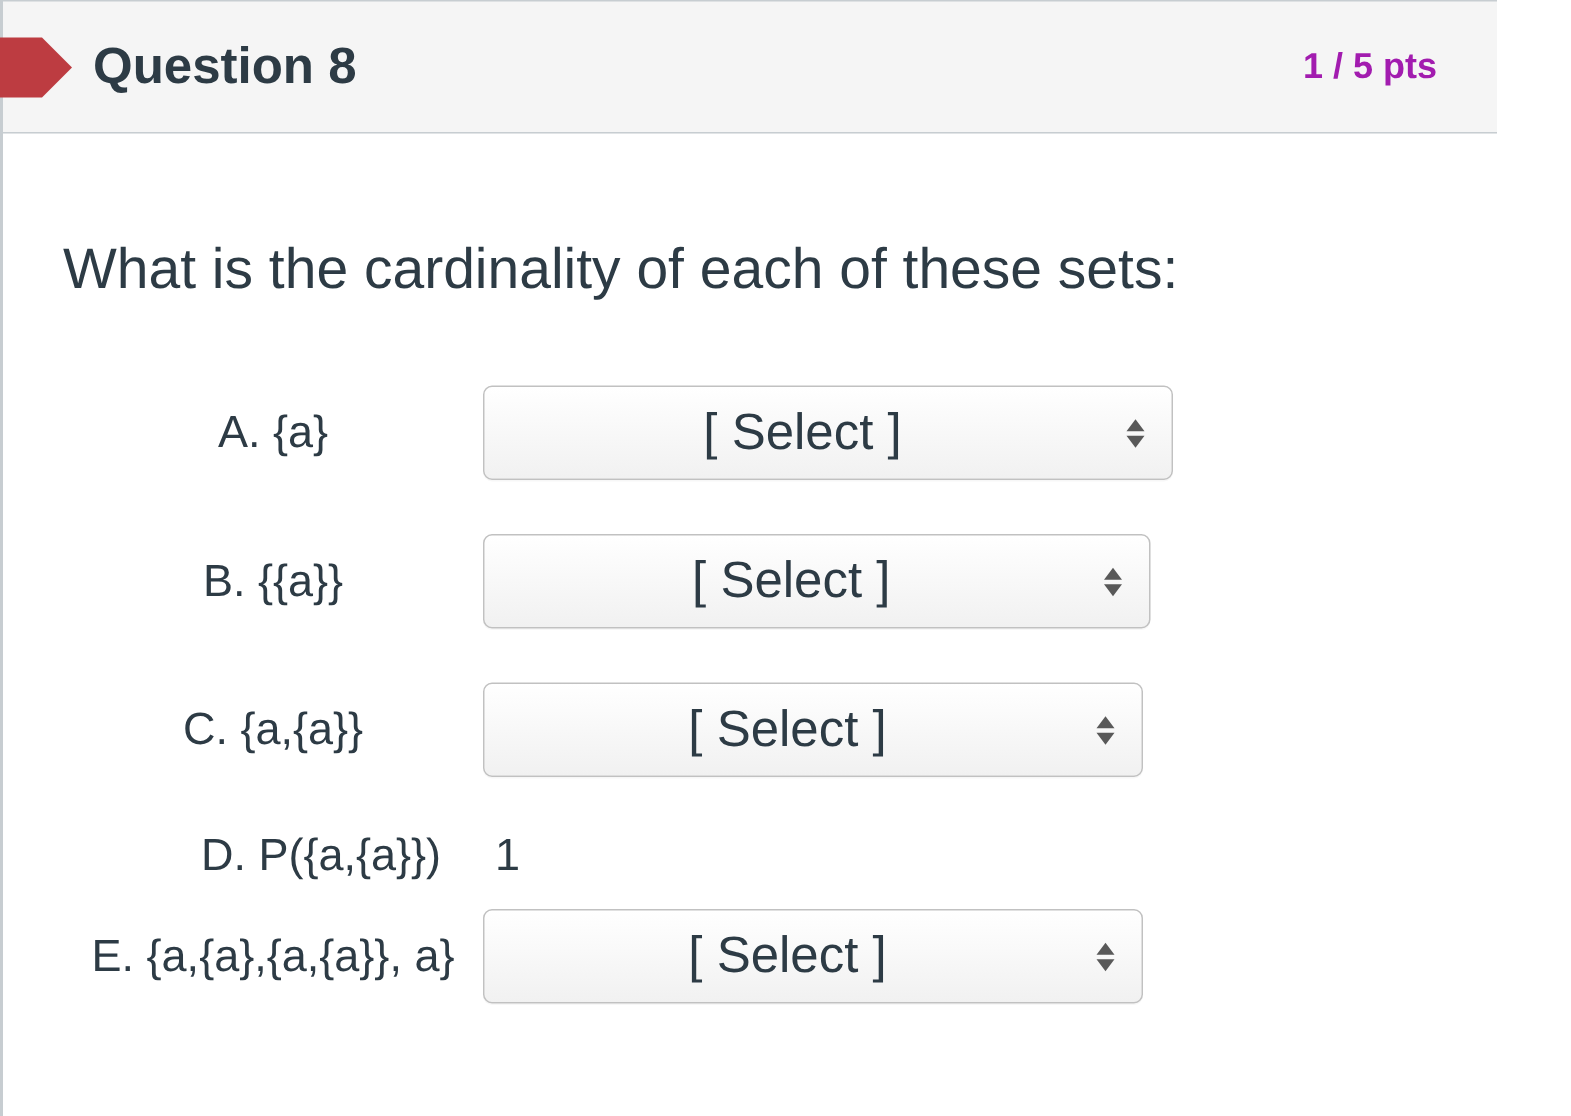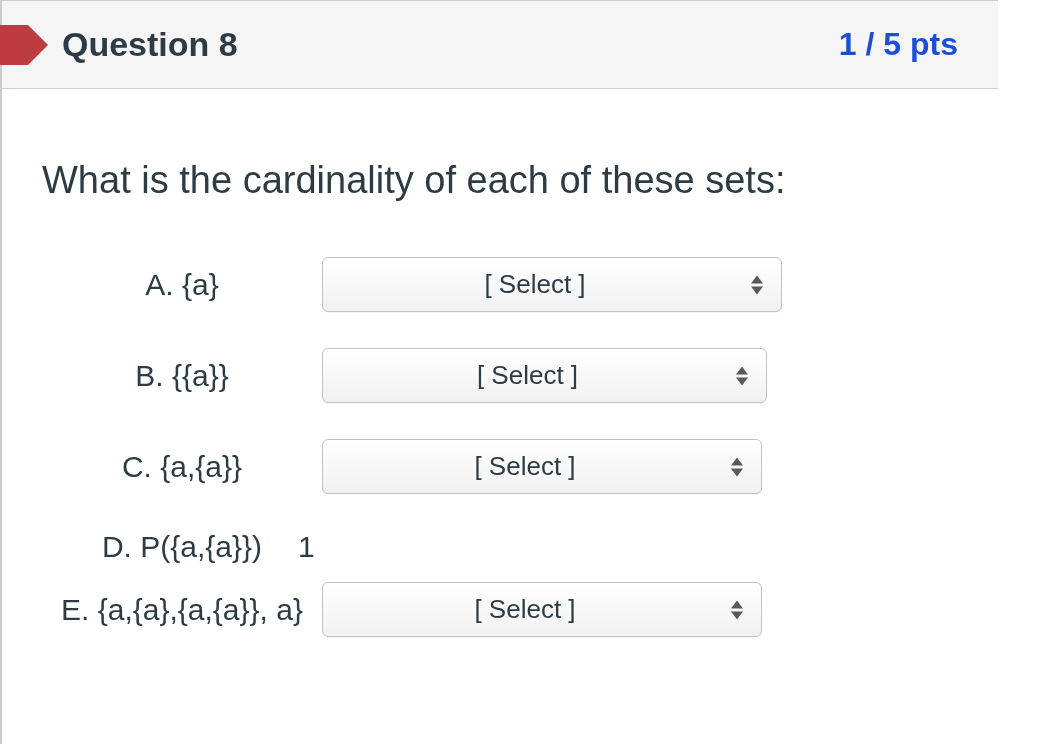--- a/index.html
+++ b/index.html
@@ -47,55 +47,56 @@
       border-top: 20px solid transparent;
       border-bottom: 20px solid transparent;
       border-left: 20px solid #bd3c41;
     }
     .question-title {
       font-size: 34px;
       font-weight: 700;
       color: #2d3b45;
     }
     .question-points {
-      font-size: 32px;
+      font-size: 24px;
       font-weight: 700;
-      color: #1d4ed8;
+      color: #a21caf;
     }
     .question-body {
       padding: 70px 40px 40px 40px;
     }
     .question-prompt {
       font-size: 38px;
       color: #2d3b45;
       margin-bottom: 55px;
     }
     .answer-row {
       display: flex;
       align-items: center;
       margin-bottom: 36px;
       text-align: center;
     }
     .answer-row.compact {
       margin-bottom: 18px;
+      margin-left: 32px;
     }
     .answer-label {
       font-size: 30px;
       color: #2d3b45;
       width: 280px;
       flex-shrink: 0;
     }
     .select-box {
       position: relative;
       flex-shrink: 0;
       background: linear-gradient(to bottom, #ffffff 0%, #f1f1f1 100%);
       border: 1px solid #c1c1c1;
       border-radius: 6px;
       padding: 11px 52px 11px 18px;
-      font-size: 26px;
+      font-size: 34px;
       color: #2d3b45;
       cursor: pointer;
       box-shadow: 0 1px 0 rgba(0,0,0,0.03);
     }
     .select-box.wide1 { width: 460px; }
     .select-box.wide2 { width: 445px; }
     .select-box.wide3 { width: 440px; }
     .select-box.wide4 { width: 440px; }
     .select-arrows {
       position: absolute;

